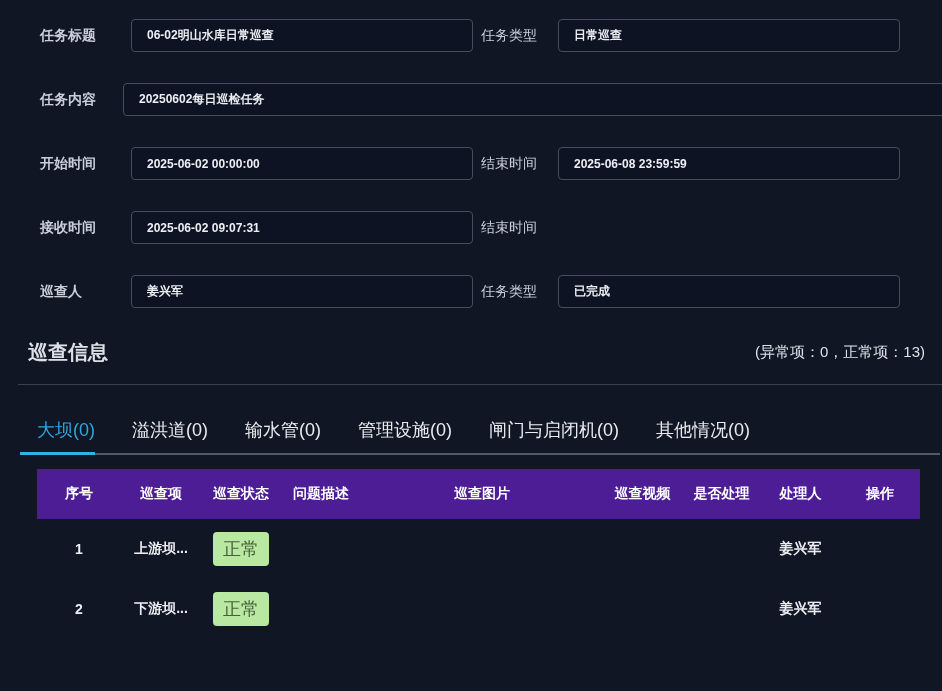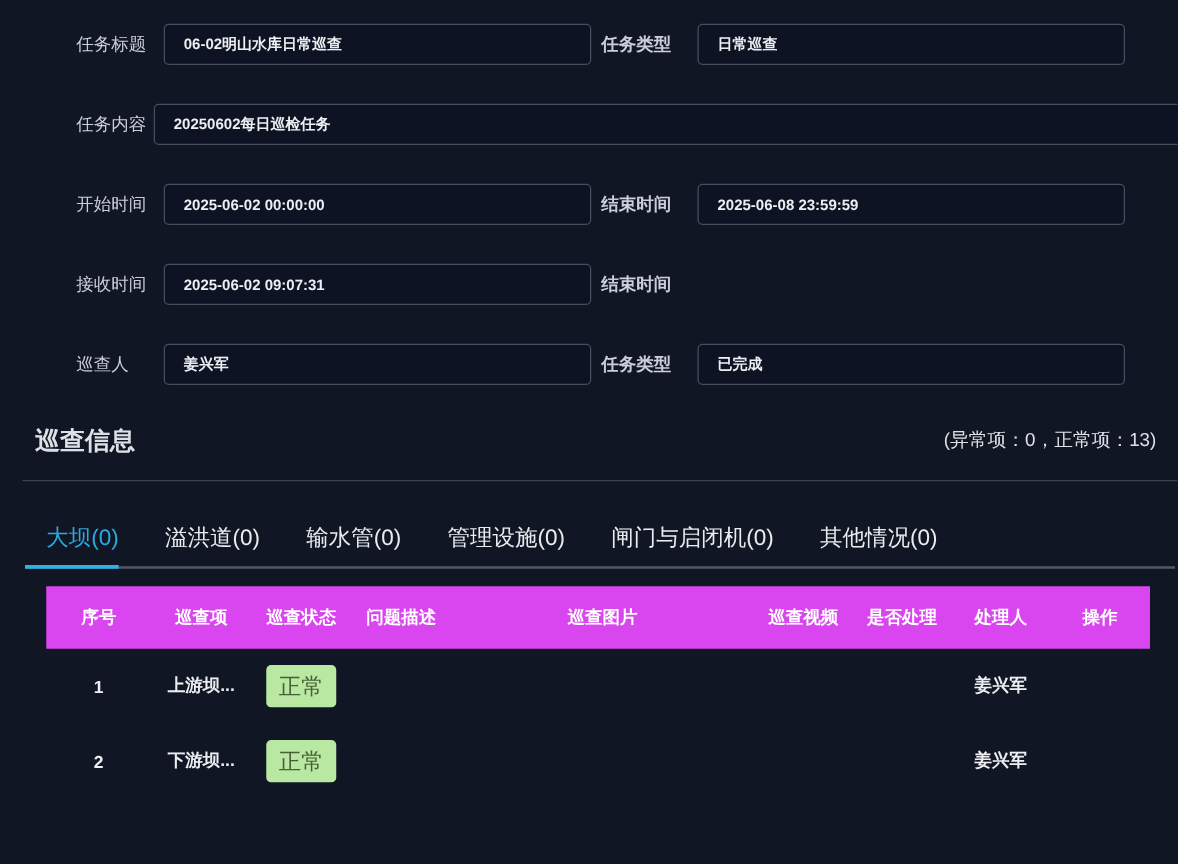--- a/index.html
+++ b/index.html
@@ -6,25 +6,25 @@
   html, body { width: 942px; height: 691px; }
   body {
     background: #111624;
     font-family: "Liberation Sans", "DejaVu Sans", sans-serif;
     overflow: hidden;
     color: #eceef2;
   }
   .form-area { padding-top: 19px; }
   .frow { display: flex; align-items: center; height: 33px; margin-bottom: 31px; }
   .flabel {
-    flex: none; width: 131px; padding-left: 61px;
-    color: #c9ced8; font-size: 14px; font-weight: 400; white-space: nowrap;
+    flex: none; width: 131px; padding-left: 40px;
+    color: #c9ced8; font-size: 14px; font-weight: 700; white-space: nowrap;
   }
   .flabel-wide { width: 123px; }
-  .flabel-r { flex: none; width: 85px; padding-left: 8px; color: #c9ced8; font-size: 14px; font-weight: 700; white-space: nowrap; }
+  .flabel-r { flex: none; width: 85px; padding-left: 8px; color: #c9ced8; font-size: 14px; font-weight: 400; white-space: nowrap; }
   .finput {
     flex: none; width: 342px; height: 33px;
     background: #0d1322; border: 1px solid #464e5e; border-radius: 4px;
     color: #eceef2; font-size: 12px; font-weight: 600; padding: 0 15px;
     font-family: "Liberation Sans", "DejaVu Sans", sans-serif;
     outline: none;
   }
   .finput-full { width: 859px; }
   .sec {
     display: flex; justify-content: space-between; align-items: center;
@@ -48,21 +48,21 @@
   .tab.active::after {
     content: ""; position: absolute; left: -17px; right: 0; bottom: 0;
     height: 3px; background: #2db3e4; z-index: 2;
   }
   .table { margin: 14px 0 0 37px; width: 883px; }
   .tgrid {
     display: grid;
     grid-template-columns: 84px 80px 80px 80px 242px 79px 79px 79px 80px;
     align-items: center;
   }
-  .thead { background: #d946ef; height: 50px; }
+  .thead { background: #4c1d95; height: 50px; }
   .th { color: #ffffff; font-size: 14px; font-weight: 600; text-align: center; white-space: nowrap; }
   .trow { height: 60px; }
   .td { text-align: center; color: #eceef2; font-size: 14px; font-weight: 600; white-space: nowrap; overflow: hidden; }
   .badge {
     display: inline-block; background: #b9e8a2; color: #47603a;
     font-size: 18px; font-weight: 400; padding: 5px 10px; border-radius: 4px;
   }
 </style>
 </head>
 <body>

